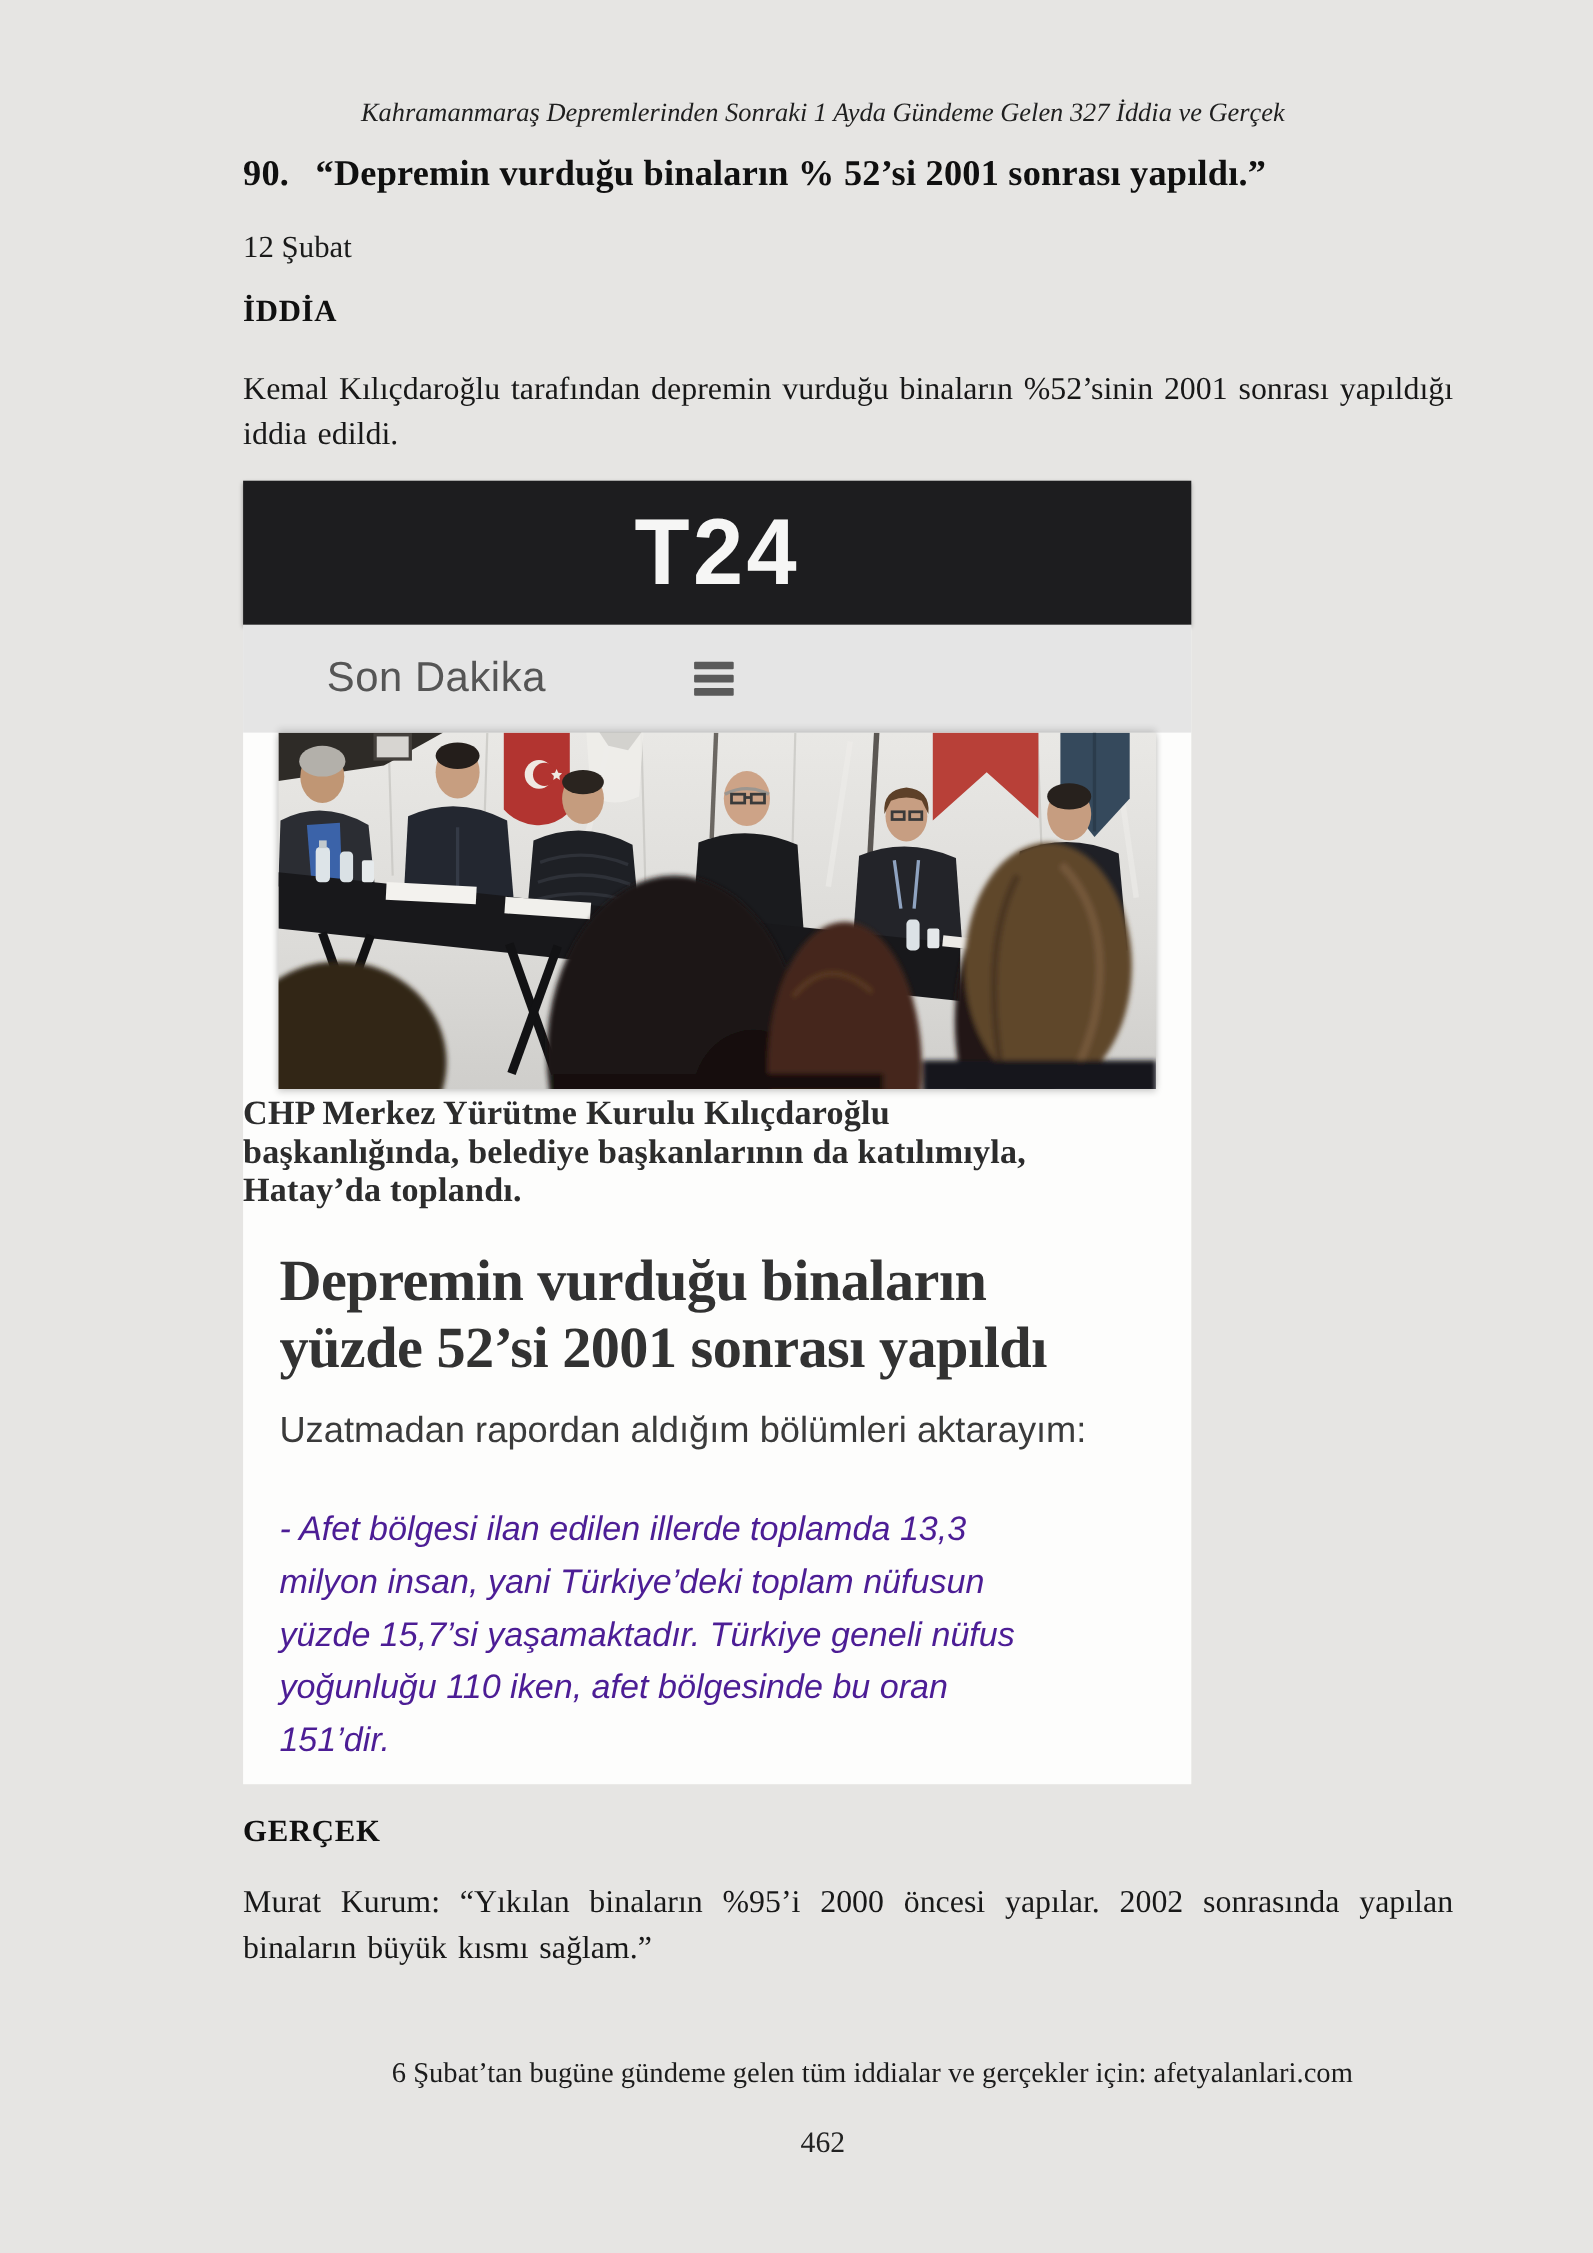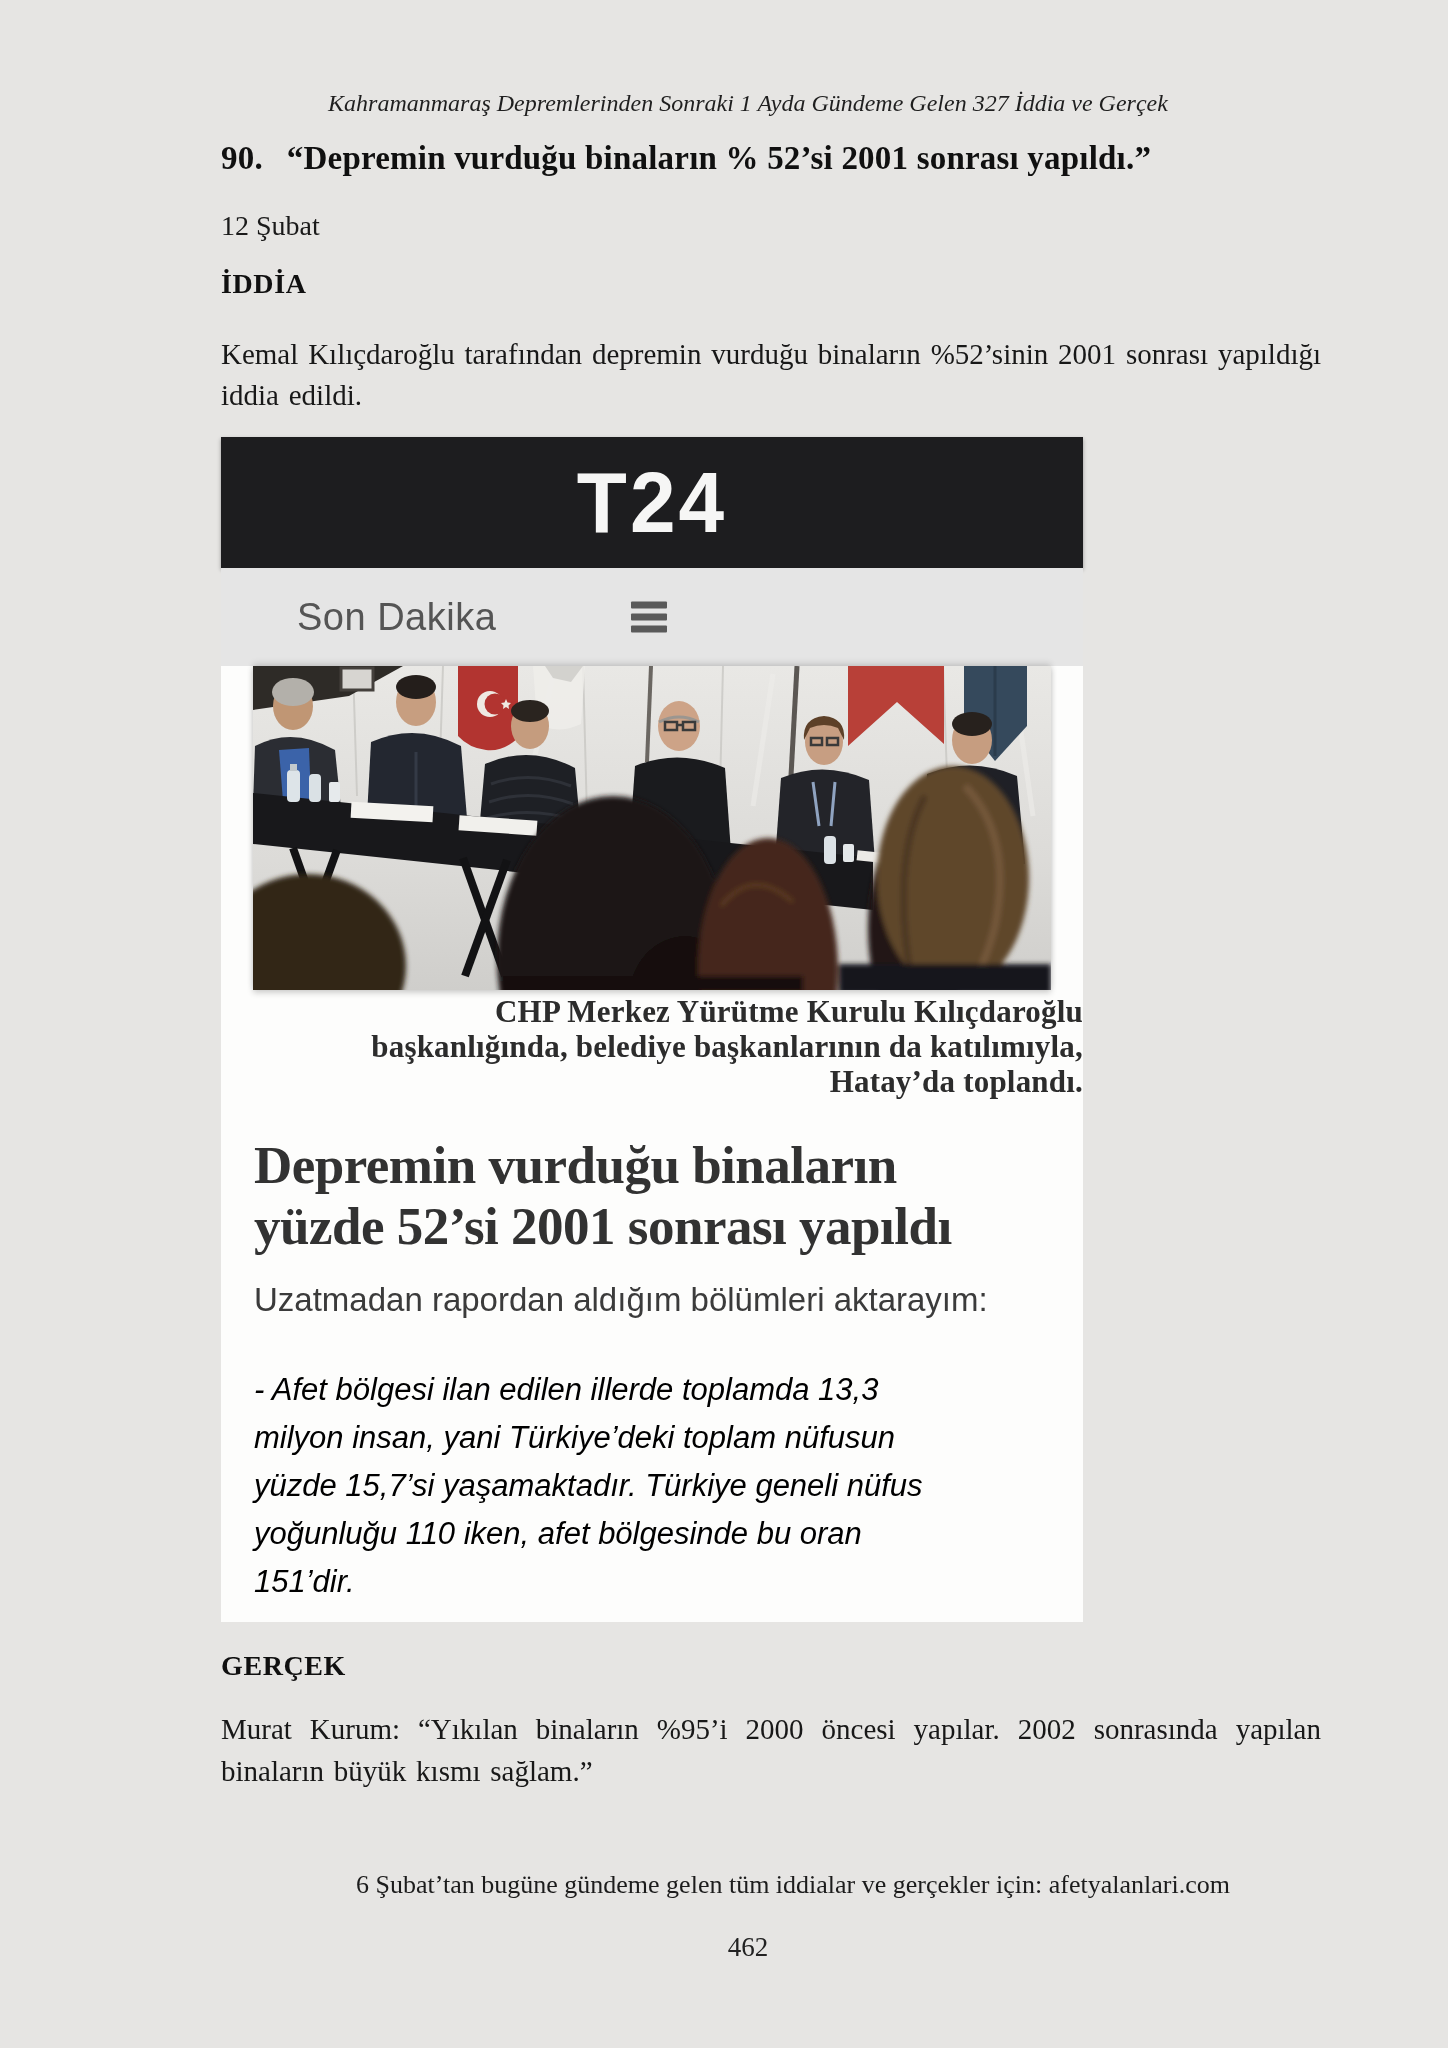--- a/index.html
+++ b/index.html
@@ -69,37 +69,37 @@
 
   .photo{
     position:absolute;top:229px;left:32px;width:798px;height:324px;
     overflow:hidden;box-shadow:0 -3px 6px rgba(0,0,0,.12), 0 3px 6px rgba(0,0,0,.18);
     background:#dddcd9;
   }
   .photo svg{display:block;width:100%;height:100%;}
 
   .photo-caption{
     position:absolute;top:557px;left:0;width:100%;
-    text-align:right;font-weight:bold;font-size:31px;line-height:35px;
+    text-align:left;font-weight:bold;font-size:31px;line-height:35px;
     color:#2c2c2c;white-space:pre-line;letter-spacing:.2px;
   }
   .headline{
     position:absolute;top:698px;left:33px;width:790px;
     font-weight:bold;font-size:53px;line-height:61px;letter-spacing:-.5px;
     color:#323232;white-space:pre-line;
   }
   .intro{
     position:absolute;top:844px;left:33px;width:790px;
     font-family:"Liberation Sans", sans-serif;
     font-size:33px;color:#3b3b3b;
   }
   .quote{
     position:absolute;top:929px;left:33px;width:760px;
     font-family:"Liberation Sans", sans-serif;font-style:italic;
-    font-size:31px;line-height:48px;color:#000000;white-space:pre-line;
+    font-size:31px;line-height:48px;color:#4c1d95;white-space:pre-line;
   }
 </style>
 </head>
 <body>
 
 <div id="page">
 
   <div class="running-header">Kahramanmaraş Depremlerinden Sonraki 1 Ayda Gündeme Gelen 327 İddia ve Gerçek</div>
 
   <div class="claim-heading">

